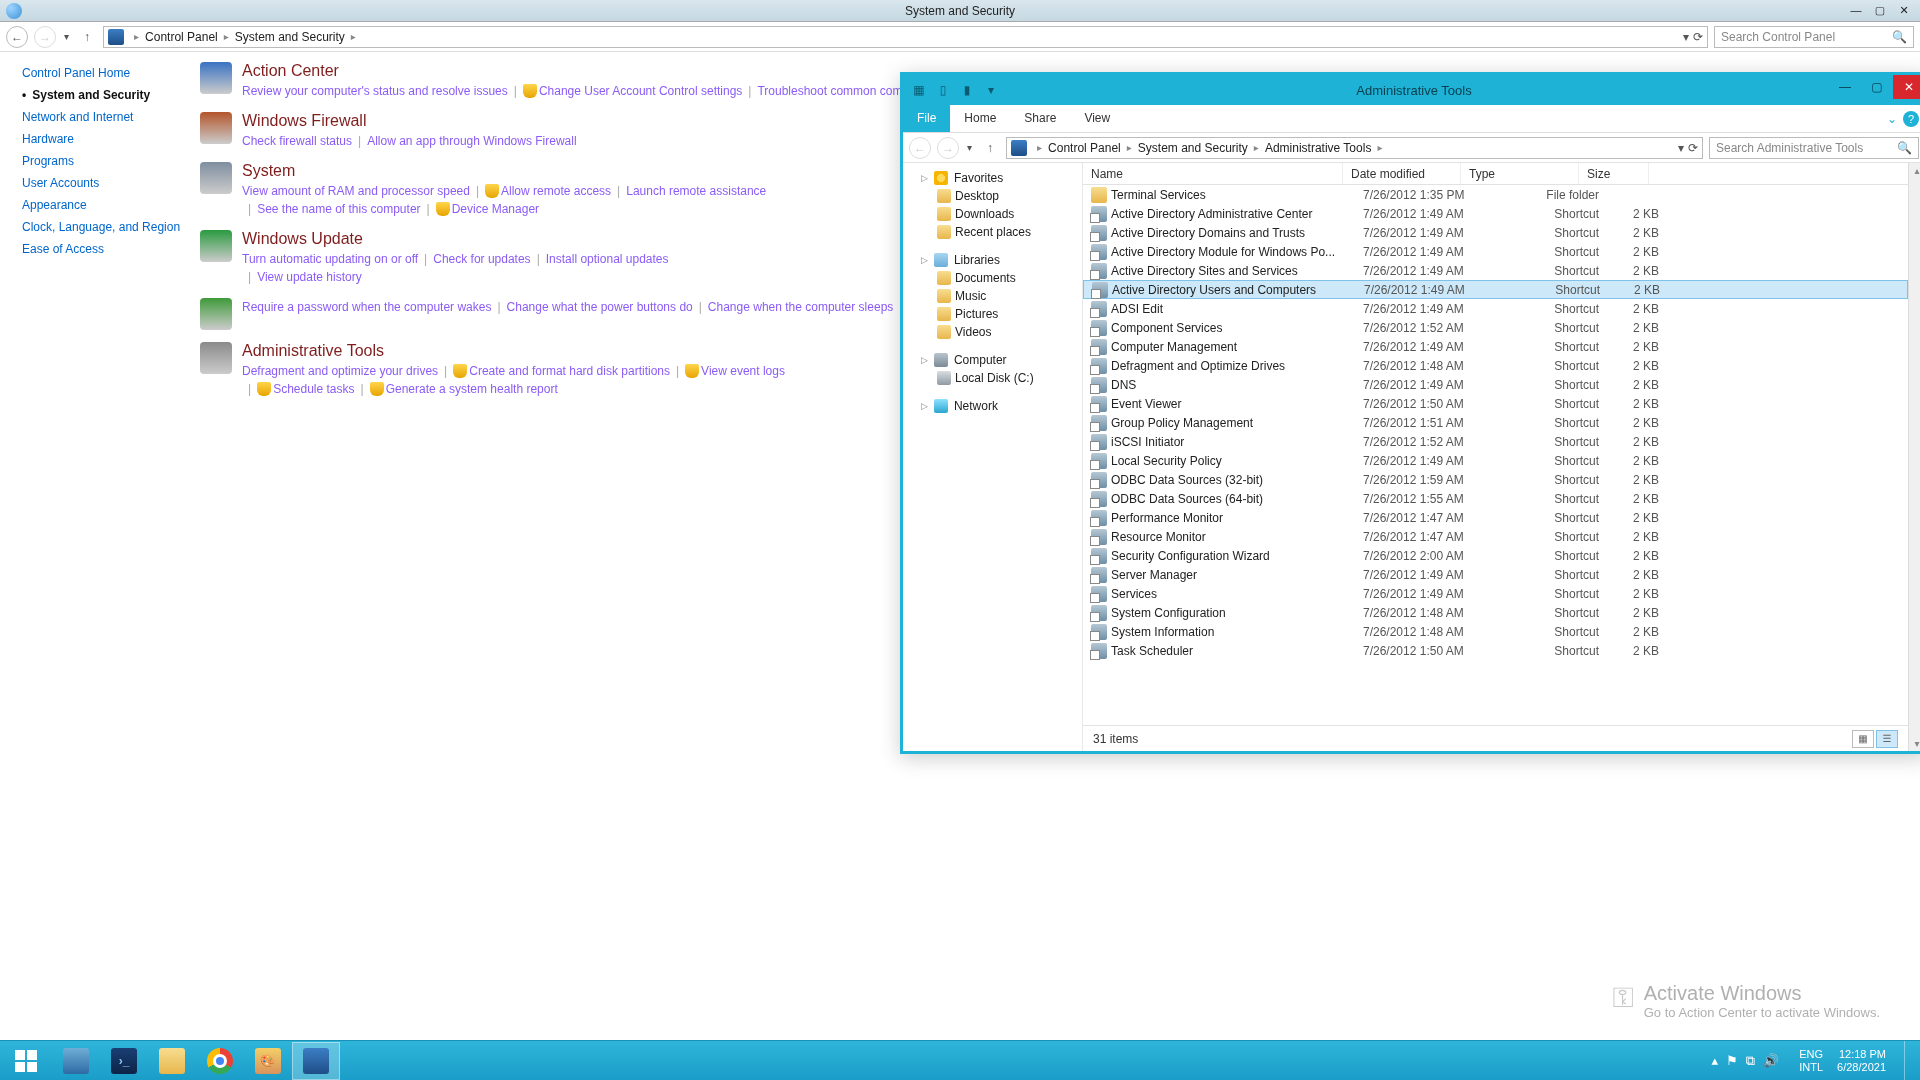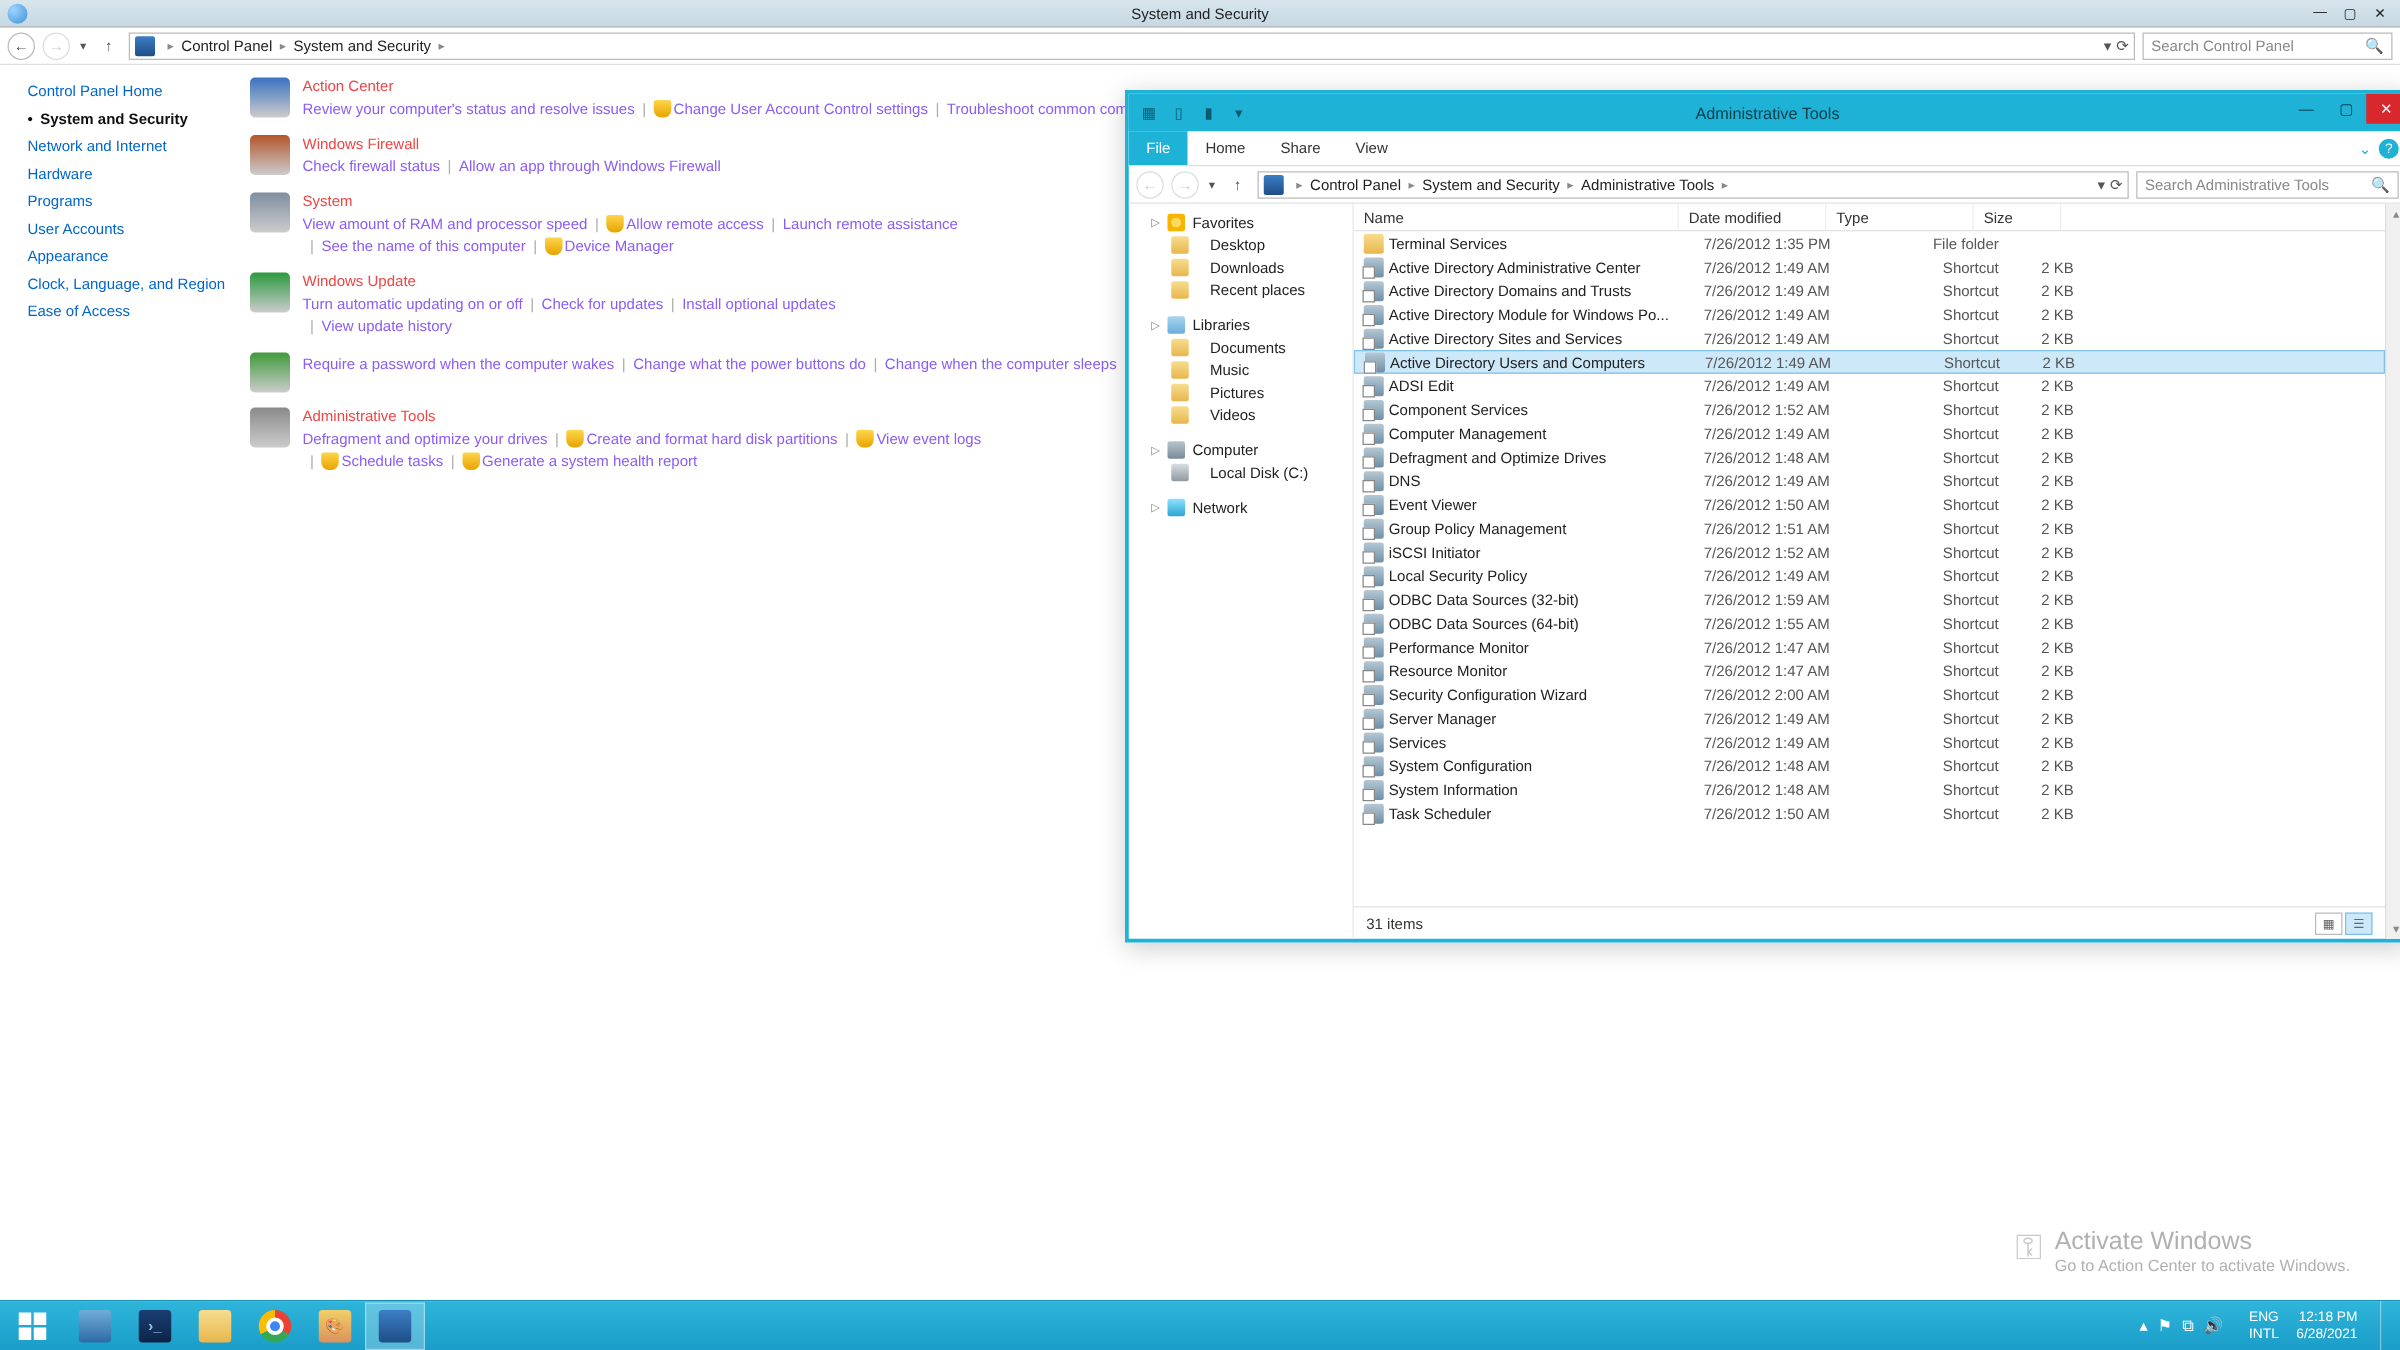--- a/index.html
+++ b/index.html
@@ -30,21 +30,21 @@
 .cp-body { display: flex; height: calc(100% - 52px - 40px); }
 
 .cp-sidebar { width: 200px; padding: 14px 0 0 22px; }
 .cp-sidebar a { display: block; color: #0066cc; text-decoration: none; font-size: 12px; margin-bottom: 8px; cursor: pointer; }
 .cp-sidebar a.active { font-weight: 700; color: #111; }
 .cp-sidebar a.active::before { content:"•"; margin-right:6px; }
 
 .cp-main { flex: 1; padding: 10px 0 0 0; }
 .cp-section { display: flex; gap: 10px; margin-bottom: 12px; padding-left: 0; }
 .cp-section .section-icon { width: 32px; height: 32px; flex-shrink: 0; border-radius: 4px; }
-.cp-section .section-content .title { color: #ef4444; font-size: 12px; margin-bottom: 2px; cursor:pointer; }
+.cp-section .section-content .title { color: #7f1d1d; font-size: 16px; margin-bottom: 2px; cursor:pointer; }
 .cp-section .section-content .links { font-size: 12px; color: #0066cc; line-height: 18px; }
 .cp-section .section-content .links a { color: #8b5cf6; text-decoration: none; cursor: pointer; }
 .cp-section .section-content .links .divider { color: #aaa; padding: 0 6px; }
 .mini-icon { display:inline-block; width:14px; height:14px; vertical-align:-3px; border-radius:2px; margin-right:2px; background:linear-gradient(#5cb3e6,#2668a6); }
 .mini-icon.shield { background:linear-gradient(#ffd54b,#e6a400); border-radius:2px 2px 6px 6px; }
 
 
 .sub-window { position: absolute; left: 900px; top: 72px; width: 1028px; height: 682px; border: 3px solid #1db2d6; background: #fff; box-shadow: 0 4px 20px rgba(0,0,0,0.2); display:flex; flex-direction:column;}
 .sub-titlebar { height: 30px; background: #1db2d6; display: flex; align-items: center; position: relative; }
 .sub-titlebar .qa { display: flex; gap: 4px; margin-left: 6px; }
@@ -60,21 +60,21 @@
 .sub-ribbon .right-icons { margin-left:auto; display:flex; align-items:center; gap:6px; padding-right:6px; color:#1db2d6;}
 
 .sub-toolbar { height: 30px; border-bottom: 1px solid #e2e2e2; display:flex; align-items:center; padding:0 6px; gap:6px;}
 .sub-toolbar .breadcrumb-bar { flex: 1; }
 .sub-toolbar .search-box { width: 210px; text-align: right; }
 
 .sub-body { flex:1; display:flex; min-height:0;}
 .nav-pane { width: 180px; border-right: 1px solid #e8e8e8; padding: 6px 0; overflow:auto;}
 .nav-group { margin-bottom: 10px; }
 .nav-group .header { padding: 2px 6px 2px 18px; display:flex; align-items:center; gap:6px; color:#222; cursor:pointer;}
-.nav-group .item { padding: 1px 6px 1px 34px; display:flex; align-items:center; gap:17px; color:#222; cursor:pointer; height:18px;}
+.nav-group .item { padding: 1px 6px 1px 34px; display:flex; align-items:center; gap:4px; color:#222; cursor:pointer; height:18px;}
 .nav-tiny-icon { width:14px; height:14px; border-radius:2px; flex-shrink:0;}
 .icon-star{ background:radial-gradient(circle,#ffd95a 40%,#f7b500 40%); }
 .icon-folder{ background:linear-gradient(#f7dd90,#e8b64c);}
 .icon-lib{ background:linear-gradient(#a8d6f2,#6aaed8);}
 .icon-comp{ background:linear-gradient(#b8c5cf,#7b8a96);}
 .icon-disk{ background:linear-gradient(#d8dde1,#8f9aa3);}
 .icon-net{ background:linear-gradient(#8fe2ff,#2aa6cf);}
 
 .file-area { flex:1; display:flex; flex-direction:column; min-width:0;}
 .col-headers { height:22px; border-bottom:1px solid #e2e2e2; display:flex; align-items:center; font-size:12px; color:#333;}

